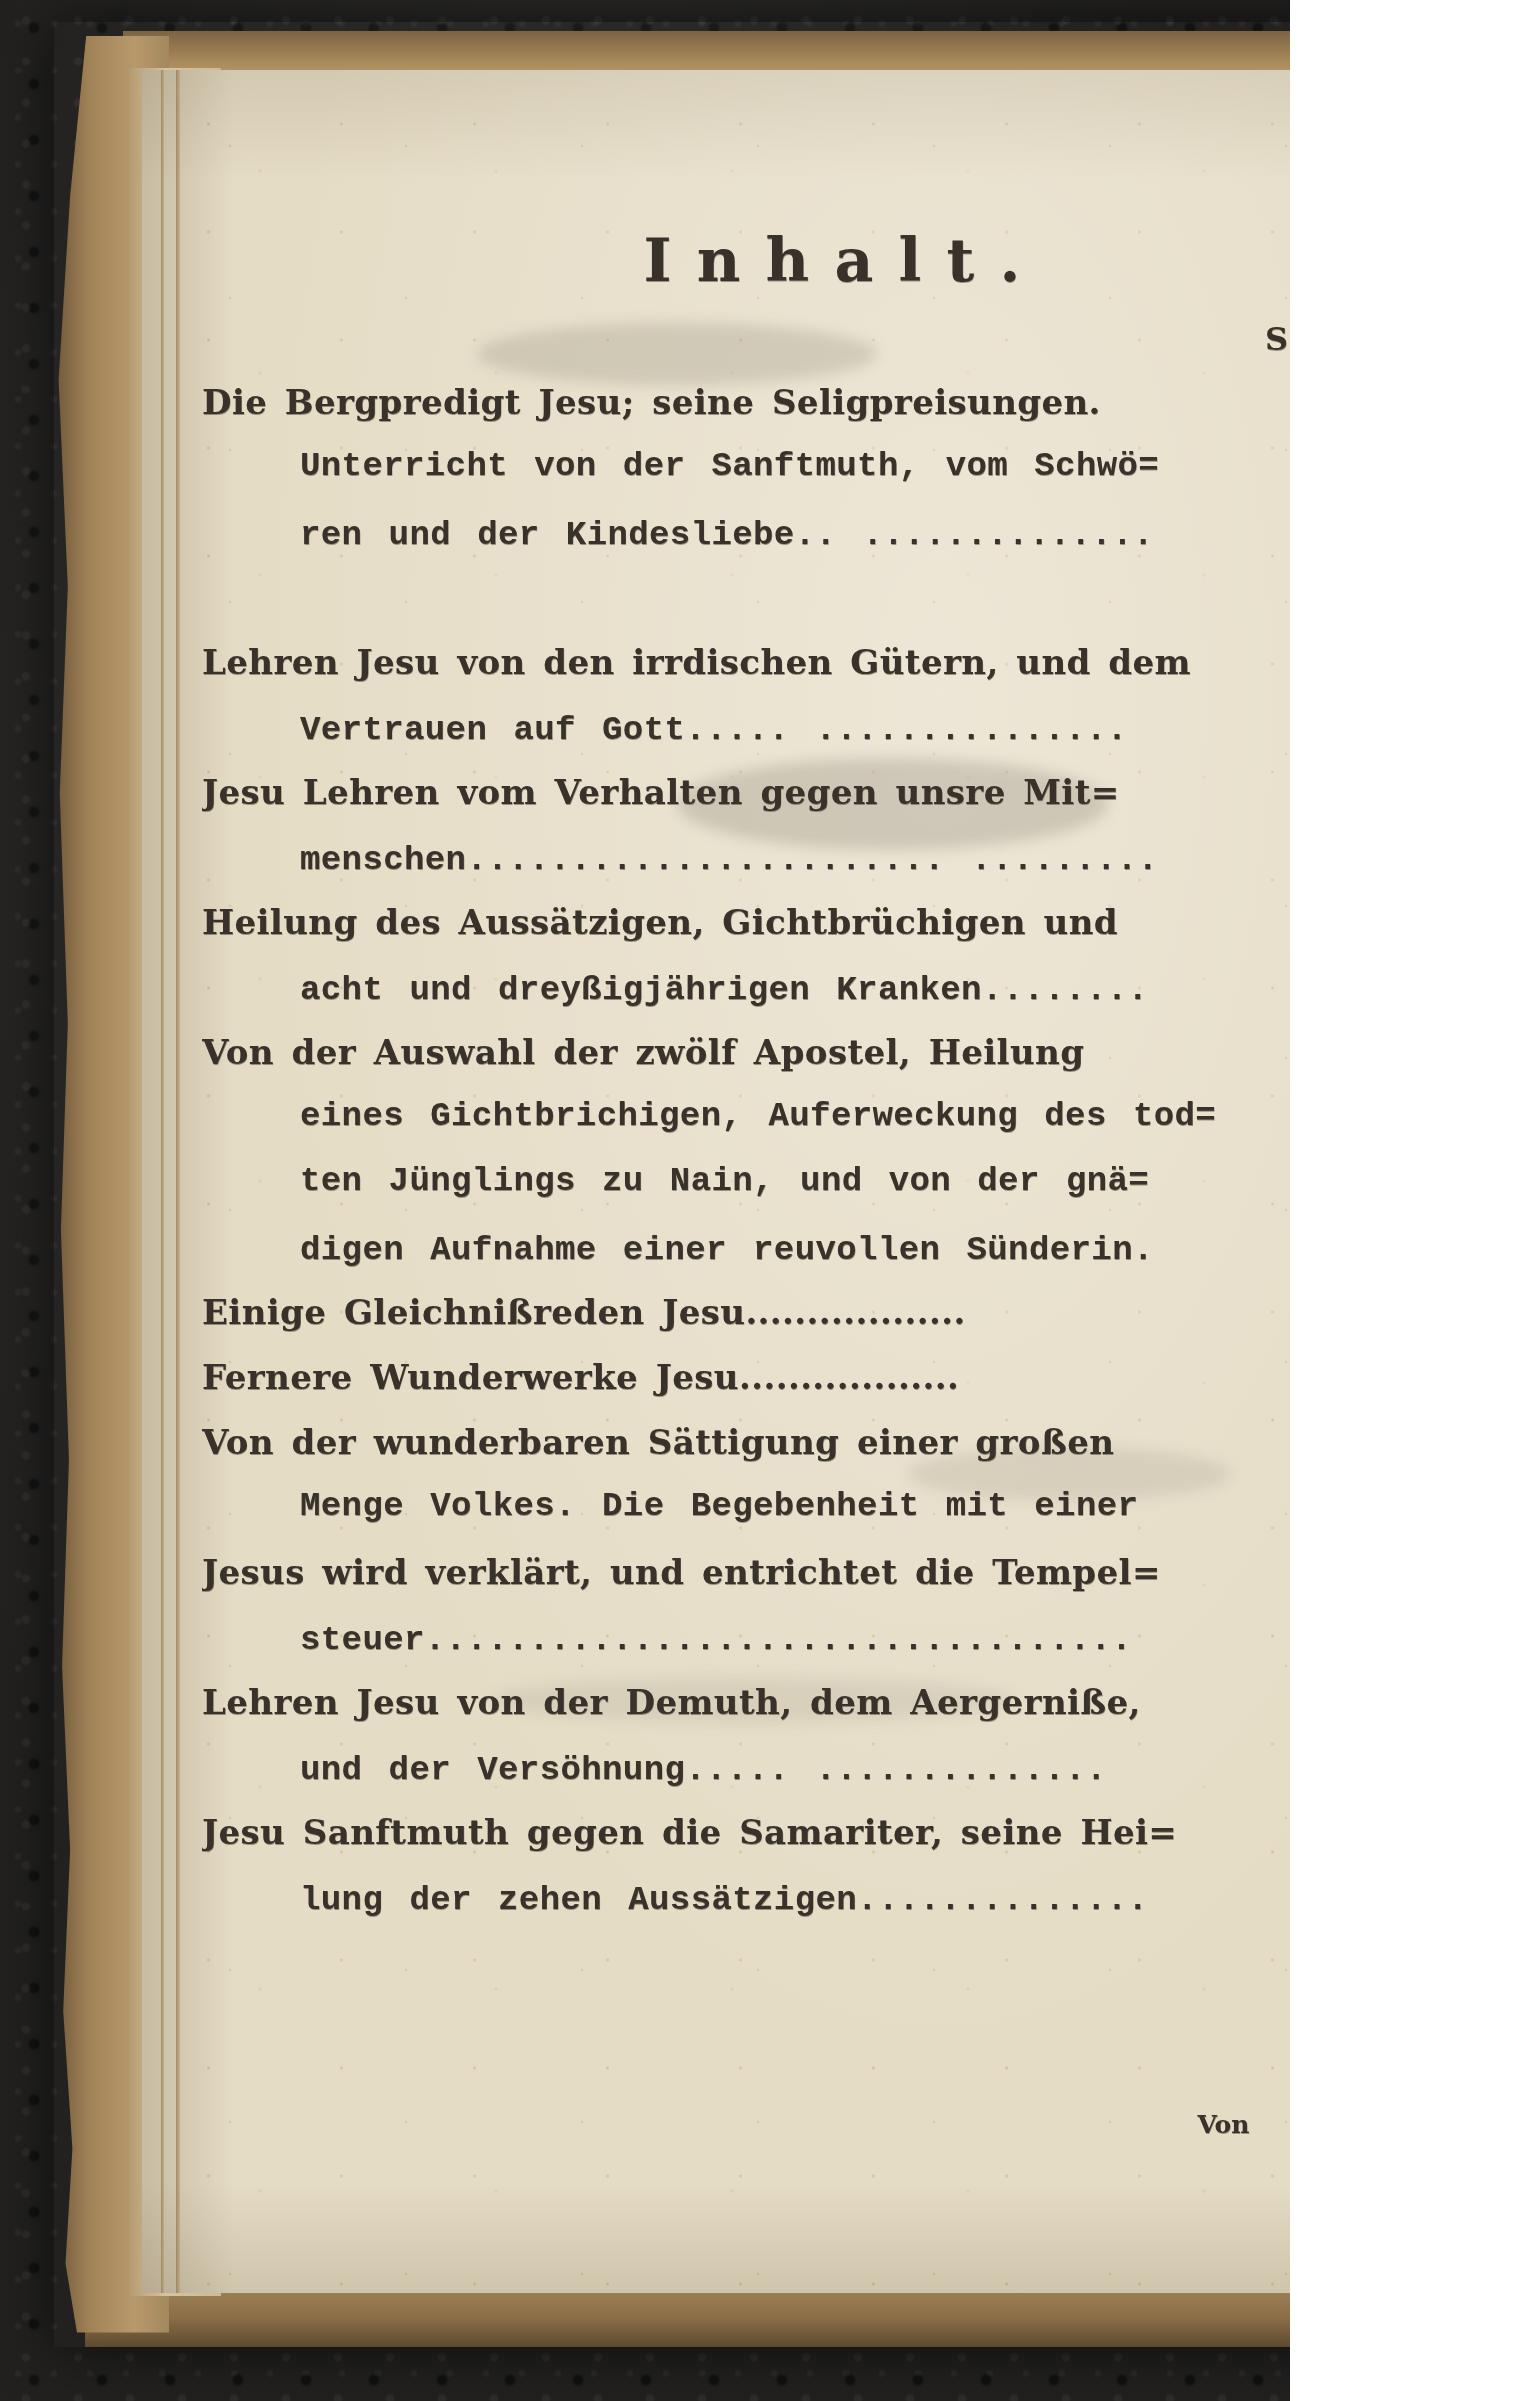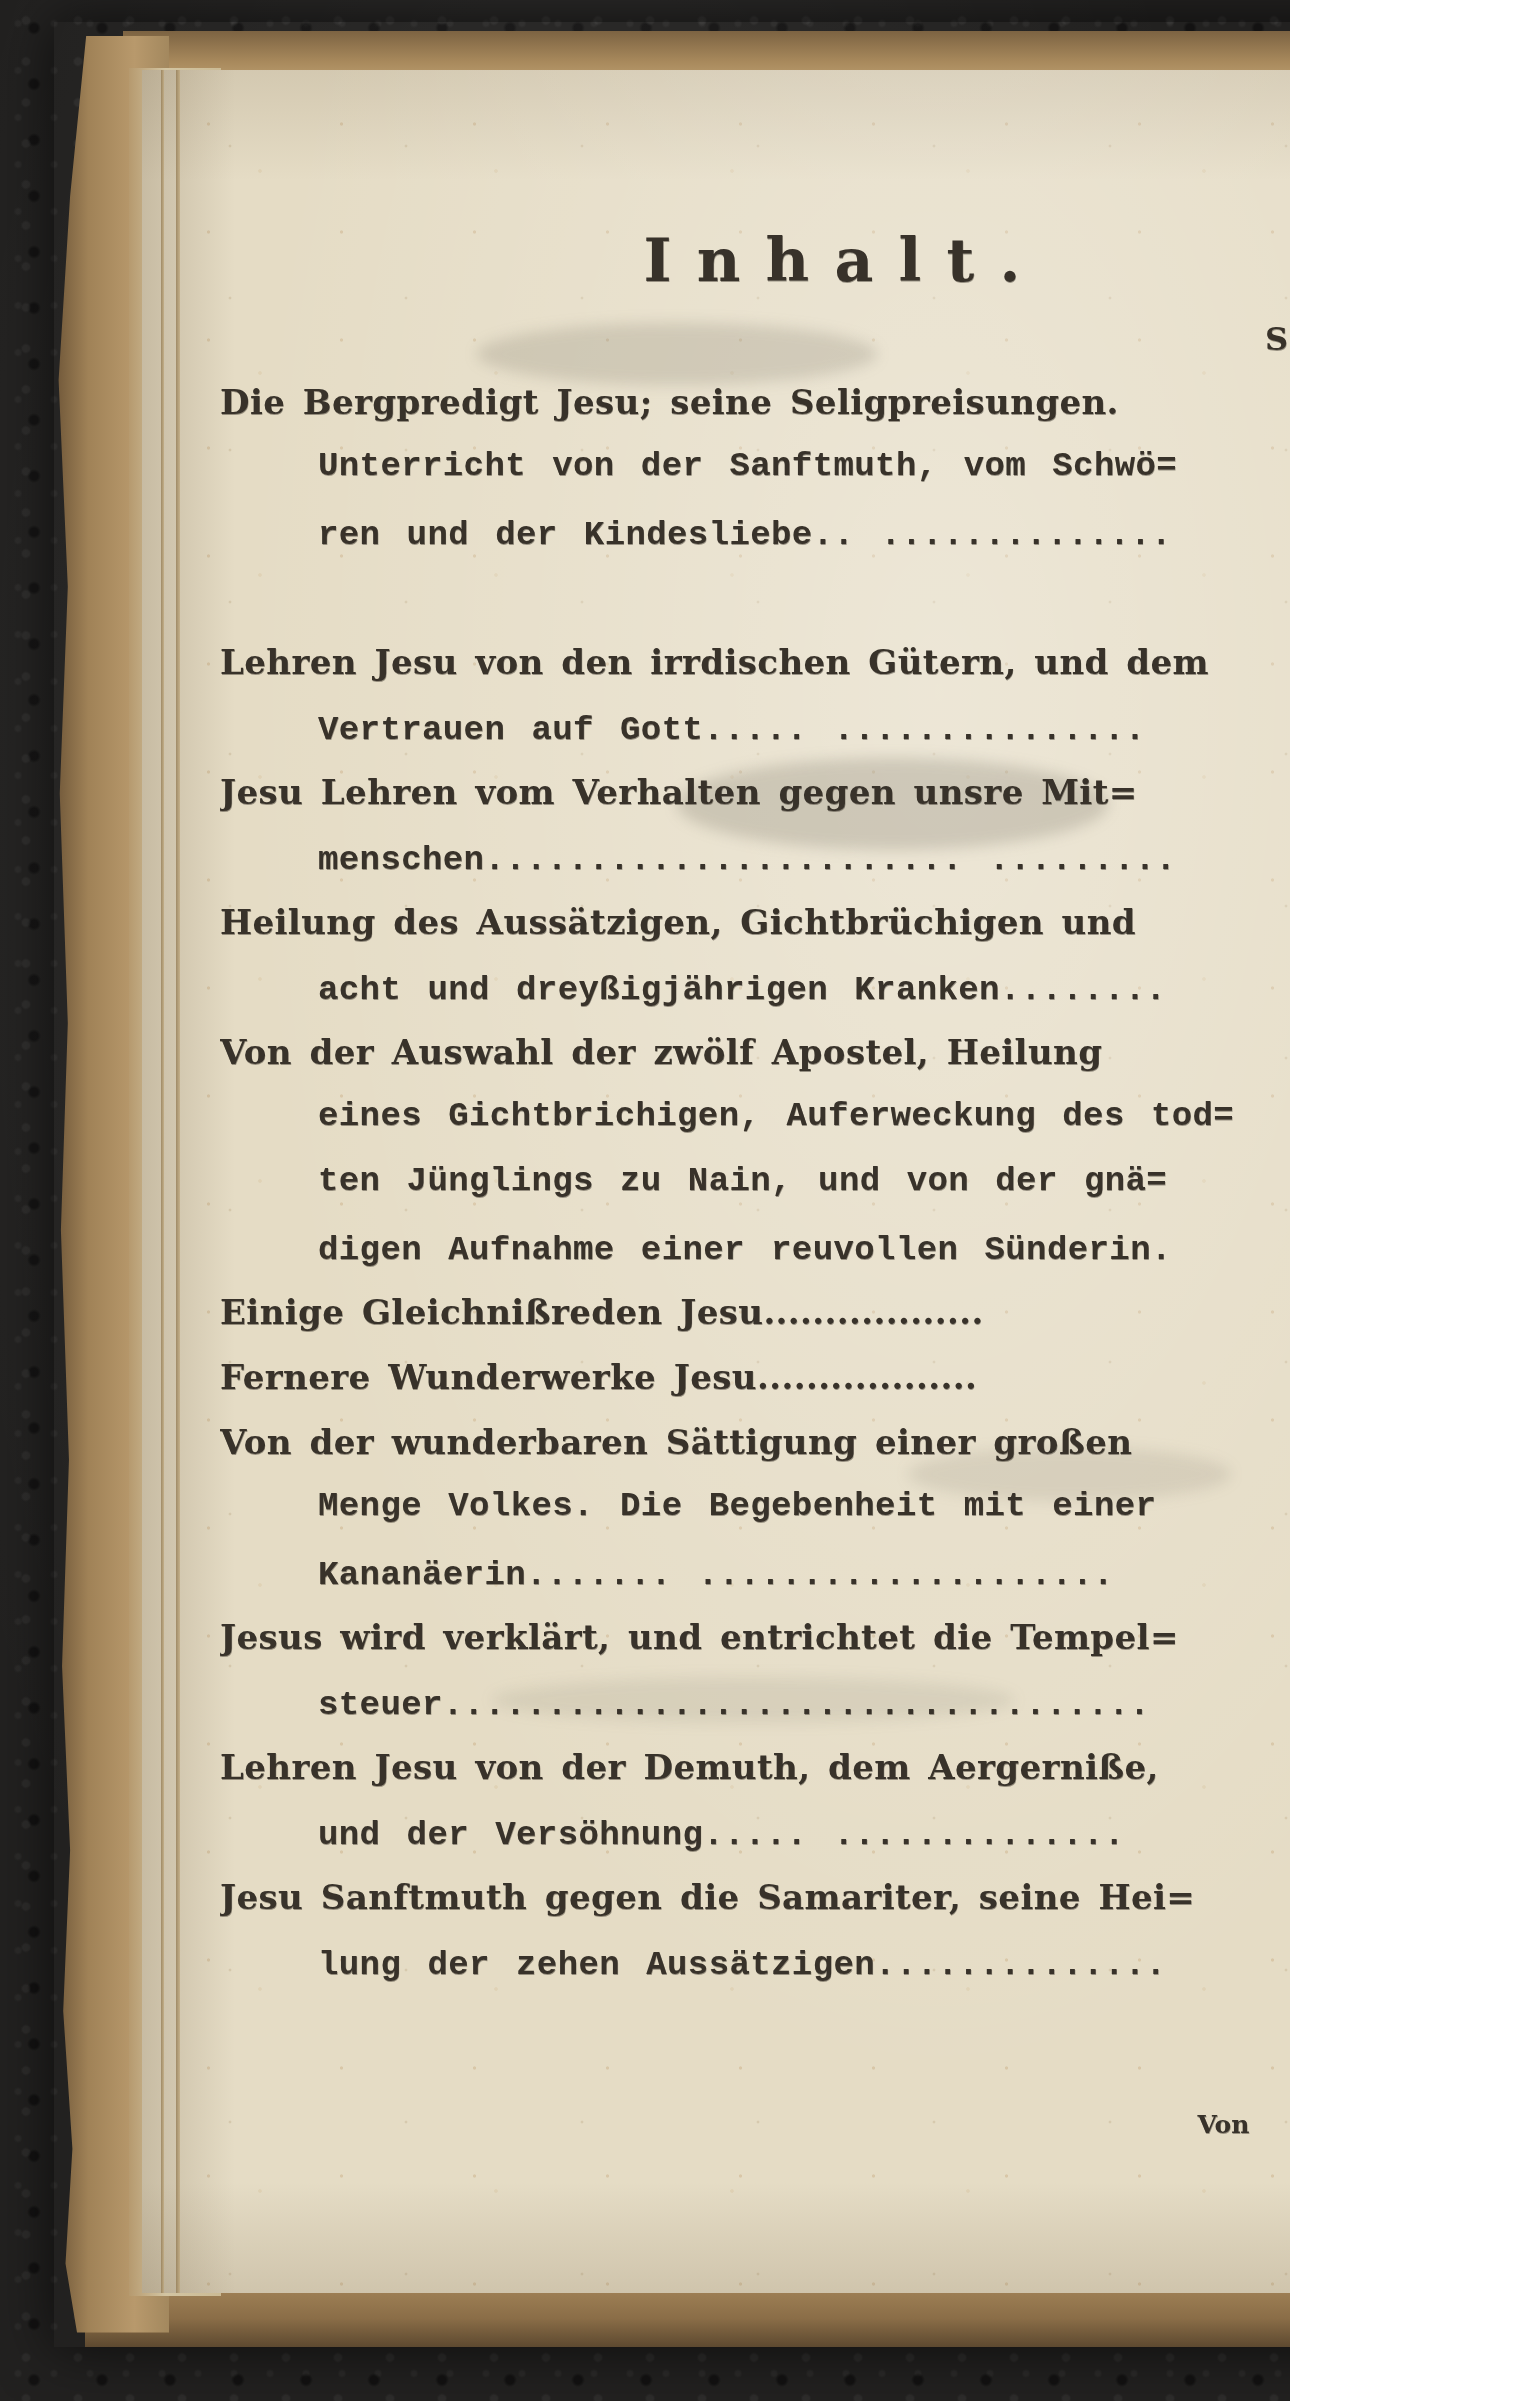--- a/index.html
+++ b/index.html
@@ -58,21 +58,21 @@
   .s1{left:477px;top:323px;width:400px;height:62px;background:rgba(110,106,92,.20);}
   .s2{left:677px;top:758px;width:431px;height:92px;background:rgba(100,96,84,.22);}
   .s3{left:908px;top:1447px;width:323px;height:54px;background:rgba(110,106,92,.14);}
   .s4{left:492px;top:1677px;width:523px;height:46px;background:rgba(110,106,92,.12);}
   
   .ink{color:#38322a;text-shadow:0.4px 0.5px 0.6px rgba(52,45,35,.45);}
   .title-row{position:absolute;left:142px;top:225px;width:1320px;text-align:center;}
   .title-row span{display:inline-block;margin-left:85px;font-size:60px;font-weight:bold;letter-spacing:.42em;}
   .seite{position:absolute;left:1170px;top:320px;width:206px;text-align:right;font-size:32px;font-weight:bold;letter-spacing:1.5px;}
   .toc{position:absolute;left:202px;top:382px;width:1136px;}
-  .toc-row{display:flex;align-items:baseline;height:65px;font-size:34px;font-weight:bold;word-spacing:5.4px;letter-spacing:0.4px;white-space:nowrap;overflow:hidden;margin-left:18px;}
+  .toc-row{display:flex;align-items:baseline;height:65px;font-size:34px;font-weight:bold;word-spacing:5.4px;letter-spacing:0.4px;white-space:nowrap;overflow:hidden;}
   .toc-row .t{flex:0 1 auto;}
   .toc-row .t.ind{margin-left:98px;font-family:Liberation Mono, monospace;}
   .toc-row .p{margin-left:auto;padding-left:20px;}
   .catchword{position:absolute;left:1131px;top:2110px;width:185px;text-align:center;font-size:25px;font-weight:bold;}
 </style>
 </head>
 <body>
 
 <div class="scene">
   <div class="book">
@@ -171,24 +171,20 @@
   </div>
       <div class="toc-row">
     <span class="t">Von der wunderbaren Sättigung einer großen</span>
     <span class="p"></span>
   </div>
       <div class="toc-row">
     <span class="t ind">Menge Volkes. Die Begebenheit mit einer</span>
     <span class="p"></span>
   </div>
       <div class="toc-row">
-    <span class="t ind">Kananäerin....... ....................</span>
-    <span class="p">76</span>
-  </div>
-      <div class="toc-row">
     <span class="t">Jesus wird verklärt, und entrichtet die Tempel=</span>
     <span class="p"></span>
   </div>
       <div class="toc-row">
     <span class="t ind">steuer..................................</span>
     <span class="p">92</span>
   </div>
       <div class="toc-row">
     <span class="t">Lehren Jesu von der Demuth, dem Aergerniße,</span>
     <span class="p"></span>

